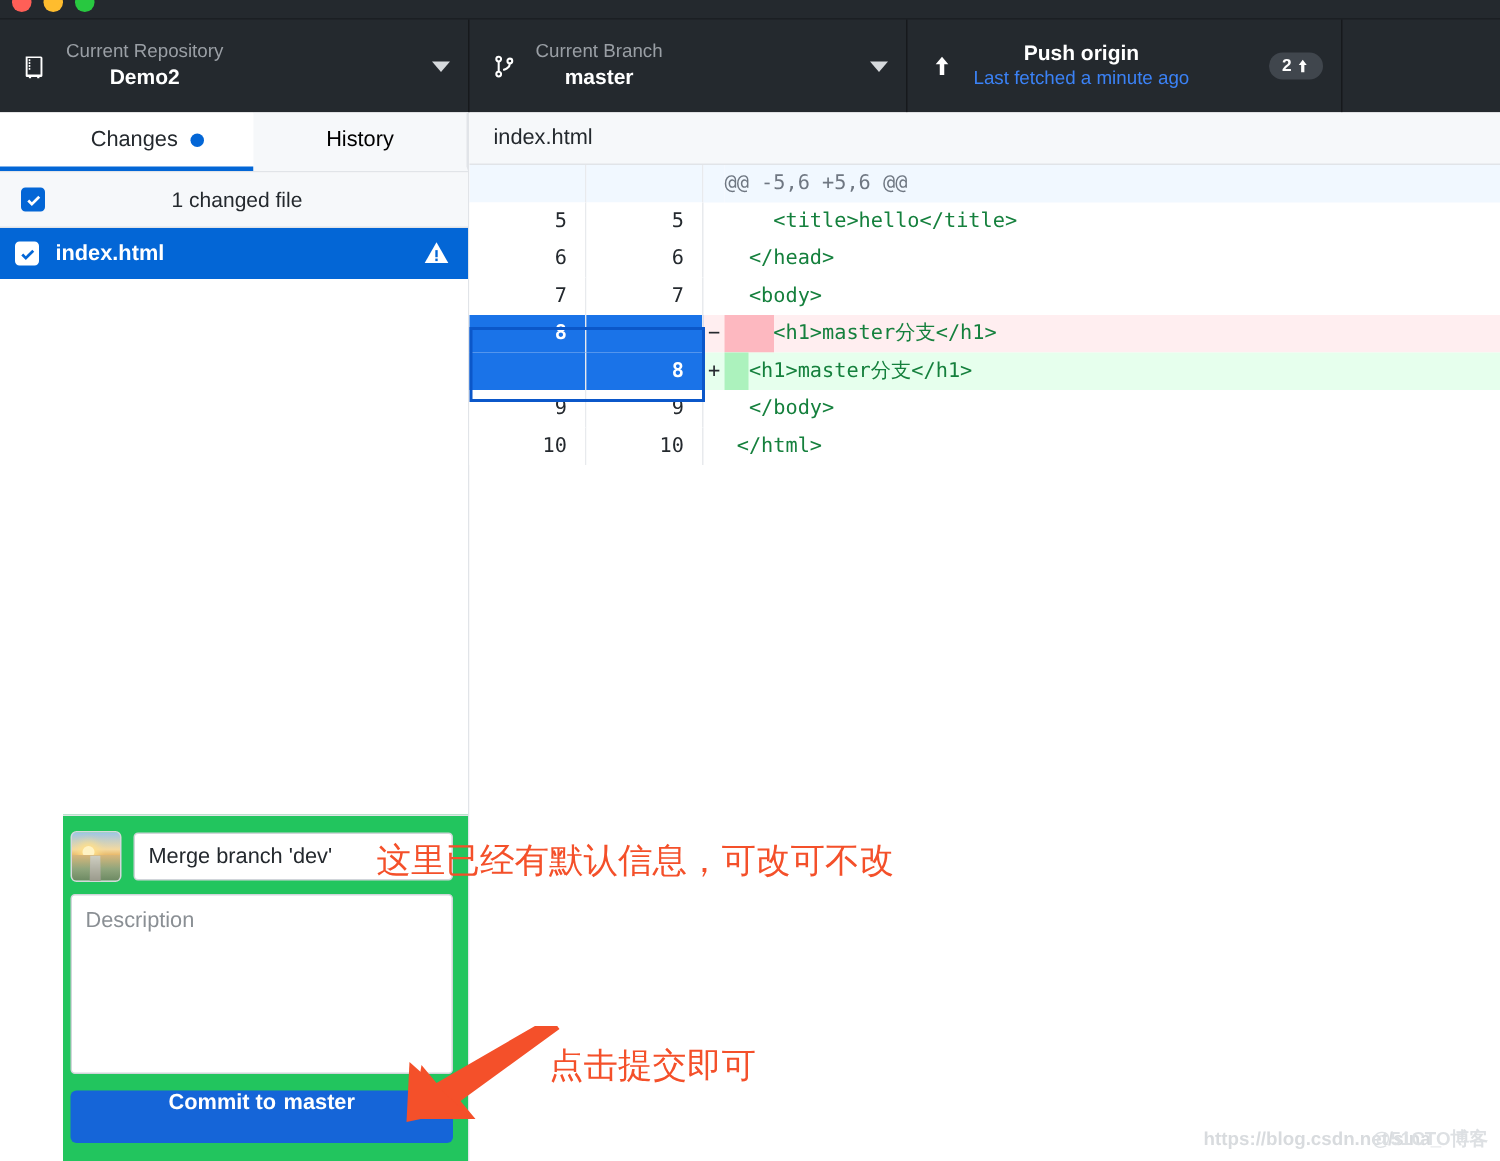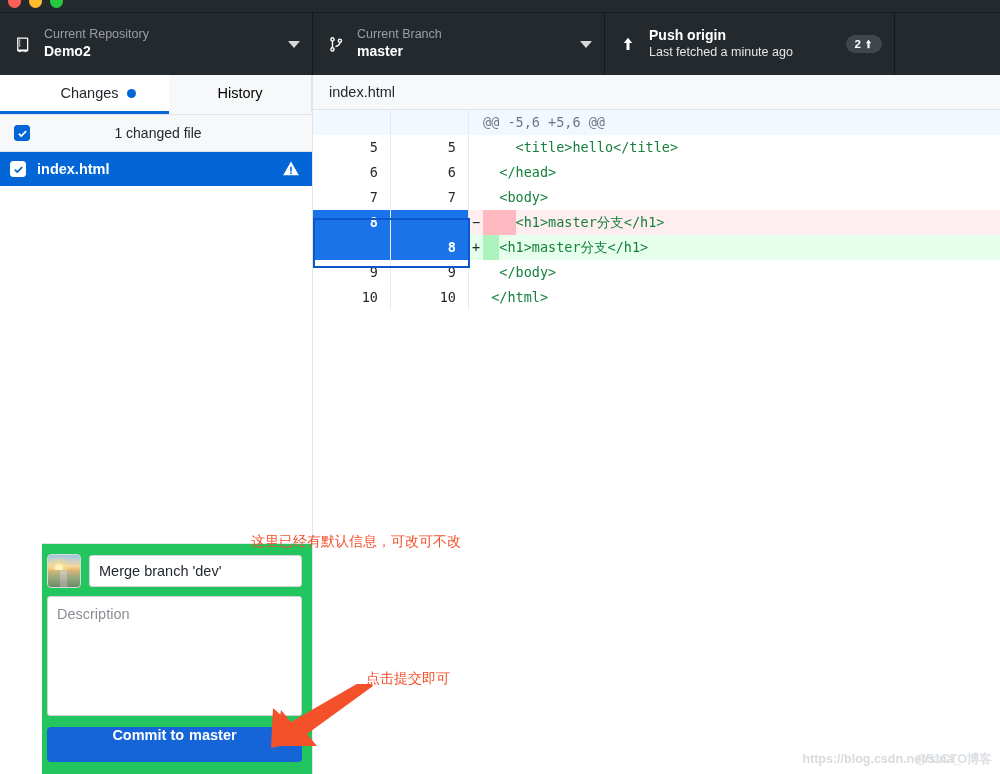--- a/index.html
+++ b/index.html
@@ -34,35 +34,36 @@
     position: absolute; left: 0; top: 12px; width: 1000px; height: 63px;
     background: #24292e;
     display: flex;
     border-top: 1px solid #1b1f23;
   }
   .tb-item {
     display: flex; align-items: center;
     border-right: 1px solid #16191c;
     padding: 0 12px;
     position: relative;
+    text-align: center;
   }
   .tb-repo { width: 313px; }
   .tb-branch { width: 292px; }
   .tb-push { width: 290px; }
   .tb-rest { flex: 1; border-right: none; }
 
   .tb-icon {
     width: 22px; height: 22px;
     display: flex; align-items: center; justify-content: center;
     color: #ffffff; margin-right: 10px; flex: 0 0 auto;
   }
   .tb-texts { display: flex; flex-direction: column; justify-content: center; line-height: 1.25; min-width: 0; }
   .tb-label { font-size: 12.5px; color: #9a9fa5; white-space: nowrap; }
   .tb-value { font-size: 14px; color: #ffffff; font-weight: bold; white-space: nowrap; }
-  .tb-sub { font-size: 12.5px; color: #e5e5e5; white-space: nowrap; }
+  .tb-sub { font-size: 12.5px; color: #3b82f6; white-space: nowrap; }
   .tb-caret {
     margin-left: auto; width: 0; height: 0;
     border-left: 6px solid transparent; border-right: 6px solid transparent;
     border-top: 7px solid #d6d9dc;
   }
   .tb-badge {
     margin-left: auto;
     background: #40464d; color: #ffffff;
     border-radius: 10px; font-size: 11.5px; font-weight: bold;
     padding: 3px 9px; display: flex; align-items: center; gap: 3px;
@@ -207,23 +208,24 @@
 
   .sel-outline {
     position: absolute; left: 0; top: 108px;
     width: 157px; height: 50px;
     border: 2px solid #0b57c9; pointer-events: none;
   }
 
   
   .anno {
     position: absolute;
-    color: #f4502a; font-size: 14px;
+    color: #f4502a; font-size: 23px;
     font-family: "DejaVu Sans", sans-serif;
     white-space: nowrap;
+    margin-top: 25px;
   }
   .anno1 { left: 251px; top: 533px; }
   .anno2 { left: 366px; top: 670px; }
   .arrow-svg { position: absolute; left: 255px; top: 684px; }
 
   .watermark {
     position: absolute; right: 8px; bottom: 6px;
     font-size: 12.5px; color: #d8dbde;
     font-family: "Liberation Sans", sans-serif;
     white-space: nowrap;

